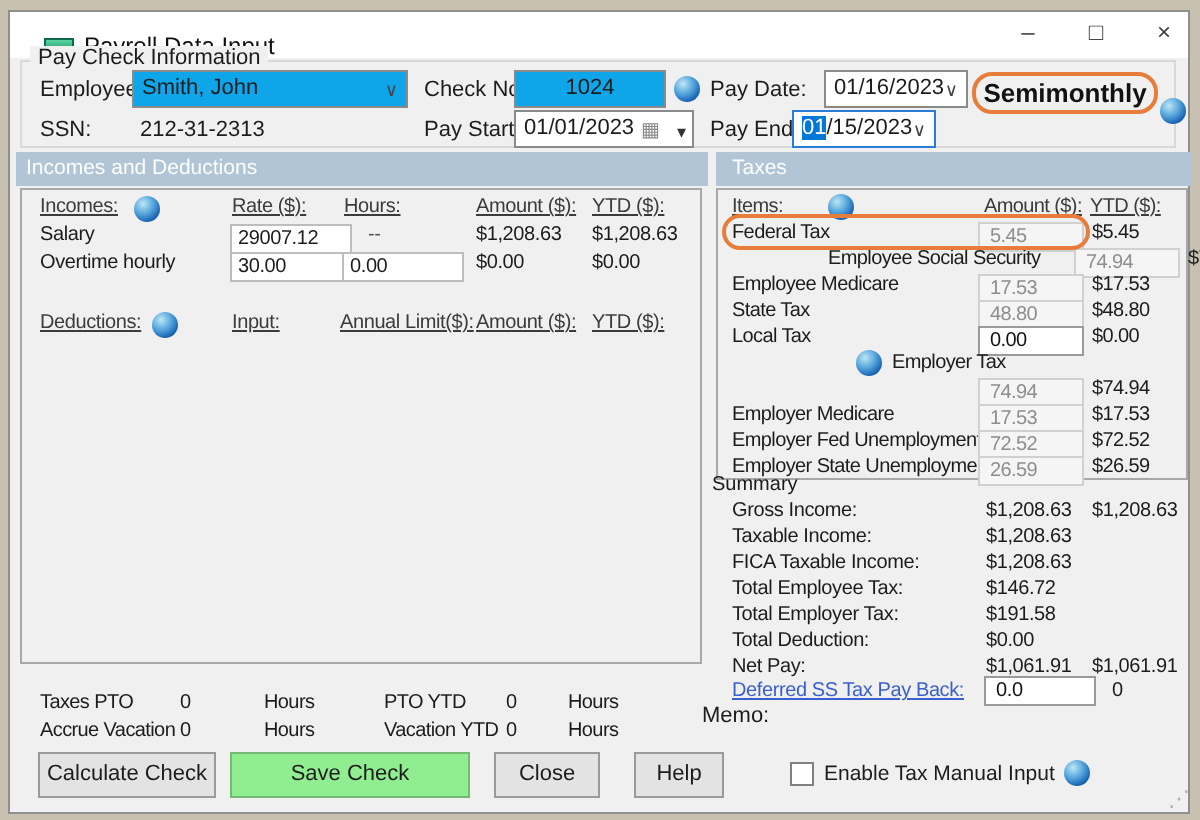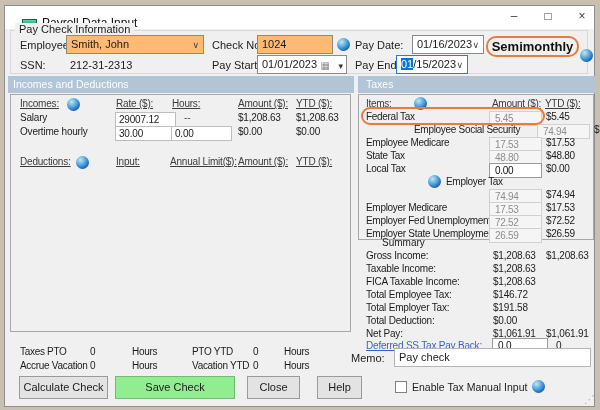--- a/index.html
+++ b/index.html
@@ -6,21 +6,21 @@
   .stage{position:relative;width:600px;height:410px;background:#c8c1b2;font-family:"Liberation Sans","DejaVu Sans",sans-serif;overflow:hidden;color:#1c1c1c;}
   .window{position:absolute;left:4px;top:5px;width:591px;height:402px;background:#f0f0f0;border:1px solid #8f8f8f;box-sizing:border-box;}
   .titlebar{position:absolute;left:5px;top:6px;width:589px;height:23px;background:#ffffff;}
   .appicon{position:absolute;left:17px;top:13px;width:15px;height:9px;background:linear-gradient(180deg,#57d3a1,#1b8f60);border:1px solid #0f6b47;box-sizing:border-box;}
   .title-text{position:absolute;left:37px;top:10px;font-size:12px;color:#111;white-space:nowrap;}
   .winbtn{position:absolute;top:6px;width:32px;height:21px;text-align:center;line-height:21px;font-size:12px;color:#444;cursor:default;}
   .lbl{position:absolute;font-size:11px;white-space:nowrap;}
   .groupbox{position:absolute;left:10px;top:30px;width:578px;height:44px;border:1px solid #d8d8d8;box-sizing:border-box;}
   .grouplabel{position:absolute;left:15px;top:23px;font-size:11px;background:#f0f0f0;padding:0 4px;white-space:nowrap;}
   .field{position:absolute;box-sizing:border-box;background:#fff;border:1px solid #8a8a8a;font-size:11px;padding:0 4px;line-height:17px;white-space:nowrap;overflow:hidden;}
-  .field.gray{background:#fdba74;}
+  .field.gray{background:#0ea5e9;}
   .chev{position:absolute;right:4px;top:1px;font-size:9px;color:#444;}
   .calico{position:absolute;right:16px;top:1px;font-size:10px;color:#8a8a8a;}
   .drop{position:absolute;right:3px;top:2px;font-size:9px;color:#333;}
   .sel{background:#0078d7;color:#fff;}
   .focus{border:1px solid #2b7cd3;}
   .oval{position:absolute;border:2px solid #e87c3a;border-radius:10px;box-sizing:border-box;background:transparent;}
   .freq{position:absolute;left:486px;top:36px;width:93px;height:21px;border:2px solid #e87c3a;border-radius:10px;box-sizing:border-box;text-align:center;line-height:17px;font-size:13px;font-weight:bold;color:#111;}
   .globe{position:absolute;width:13px;height:13px;border-radius:50%;background:radial-gradient(circle at 35% 30%,#bfe6f5 0%,#58a8dc 40%,#1660b4 75%,#0c4a90 100%);}
   .band{position:absolute;top:76px;height:17px;background:#b1c5d6;color:#fdfdfd;font-size:10.5px;line-height:17px;white-space:nowrap;}
   .panel{position:absolute;border:1px solid #a8a8a8;box-sizing:border-box;background:#f0f0f0;}
@@ -66,21 +66,21 @@
 
   <div class="groupbox"></div>
   <span class="grouplabel">Pay Check Information</span>
 
   <span class="lbl" style="left:20px;top:39px;">Employee:</span>
   <div class="field gray" style="left:66px;top:35px;width:138px;height:19px;">
     <span>Smith, John</span>
     <span class="chev">∨</span>
   </div>
   <span class="lbl" style="left:212px;top:39px;">Check No.:</span>
-  <div class="field gray" style="left:257px;top:35px;width:76px;height:19px;">
+  <div class="field gray" style="left:257px;top:35px;width:76px;height:19px;text-align:center;">
     <span>1024</span>
   </div>
   <span class="globe" style="left:337px;top:38px;"></span>
   <span class="lbl" style="left:355px;top:39px;">Pay Date:</span>
   <div class="field" style="left:412px;top:35px;width:72px;height:19px;">
     <span>01/16/2023</span>
     <span class="chev">∨</span>
   </div>
   <div class="freq">Semimonthly</div>
   <span class="globe" style="left:580px;top:49px;"></span>
@@ -190,21 +190,21 @@
     <span class="nm">Employer Fed Unemployment</span>
     <span class="tfield dis">72.52</span>
     <span class="ytd">$72.52</span>
   </div>
   <div class="trow" style="top:228px;">
     <span class="nm">Employer State Unemployment</span>
     <span class="tfield dis">26.59</span>
     <span class="ytd">$26.59</span>
   </div>
 
-  <span class="lbl" style="left:382px;top:237px;font-size:10px;">Summary</span>
+  <span class="lbl" style="left:356px;top:237px;font-size:10px;">Summary</span>
   <div class="srow" style="top:250px;">
     <span class="sl">Gross Income:</span>
     <span class="sv">$1,208.63</span>
     <span class="sy">$1,208.63</span>
   </div>
   <div class="srow" style="top:263px;">
     <span class="sl">Taxable Income:</span>
     <span class="sv">$1,208.63</span>
   </div>
   <div class="srow" style="top:276px;">
@@ -228,23 +228,20 @@
     <span class="sv">$1,061.91</span>
     <span class="sy">$1,061.91</span>
   </div>
   <div class="srow" style="top:340px;">
     <span class="sl link">Deferred SS Tax Pay Back:</span>
     <span class="tfield edt" style="left:126px;top:-2px;width:56px;">0.0</span>
     <span style="left:190px;">0</span>
   </div>
 
   <span class="lbl" style="left:351px;top:352px;">Memo:</span>
-  <div class="field" style="left:394px;top:348px;width:197px;height:19px;border:1px solid #b5b5b5;">
-    <span>Pay check</span>
-  </div>
 
   <div class="prow" style="top:346px;">
     <span class="p0">Taxes PTO</span>
     <span class="p1">0</span>
     <span class="p2">Hours</span>
     <span class="p3">PTO YTD</span>
     <span class="p4">0</span>
     <span class="p5">Hours</span>
   </div>
   <div class="prow" style="top:360px;">

